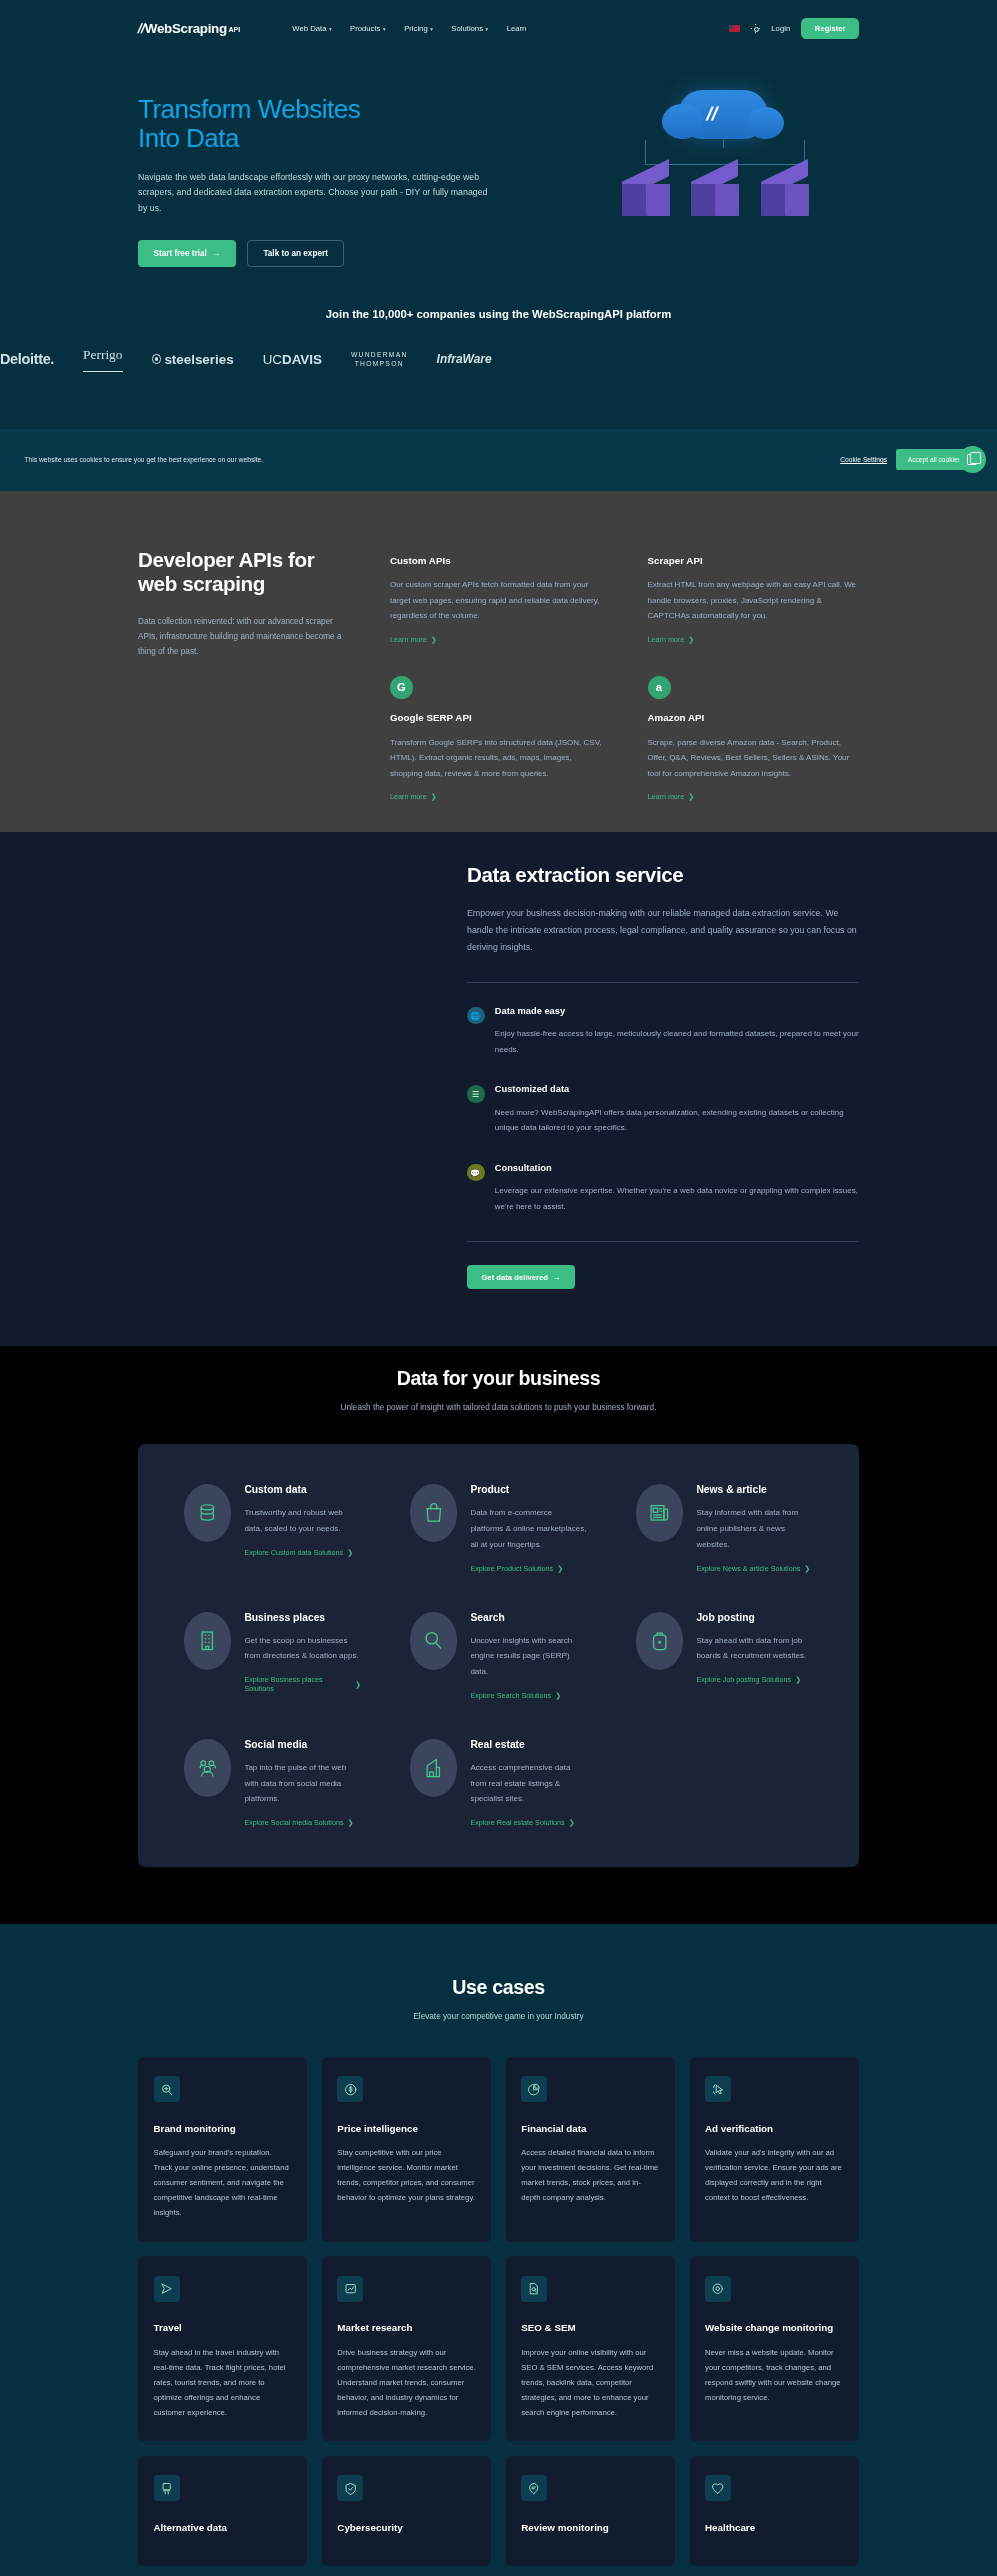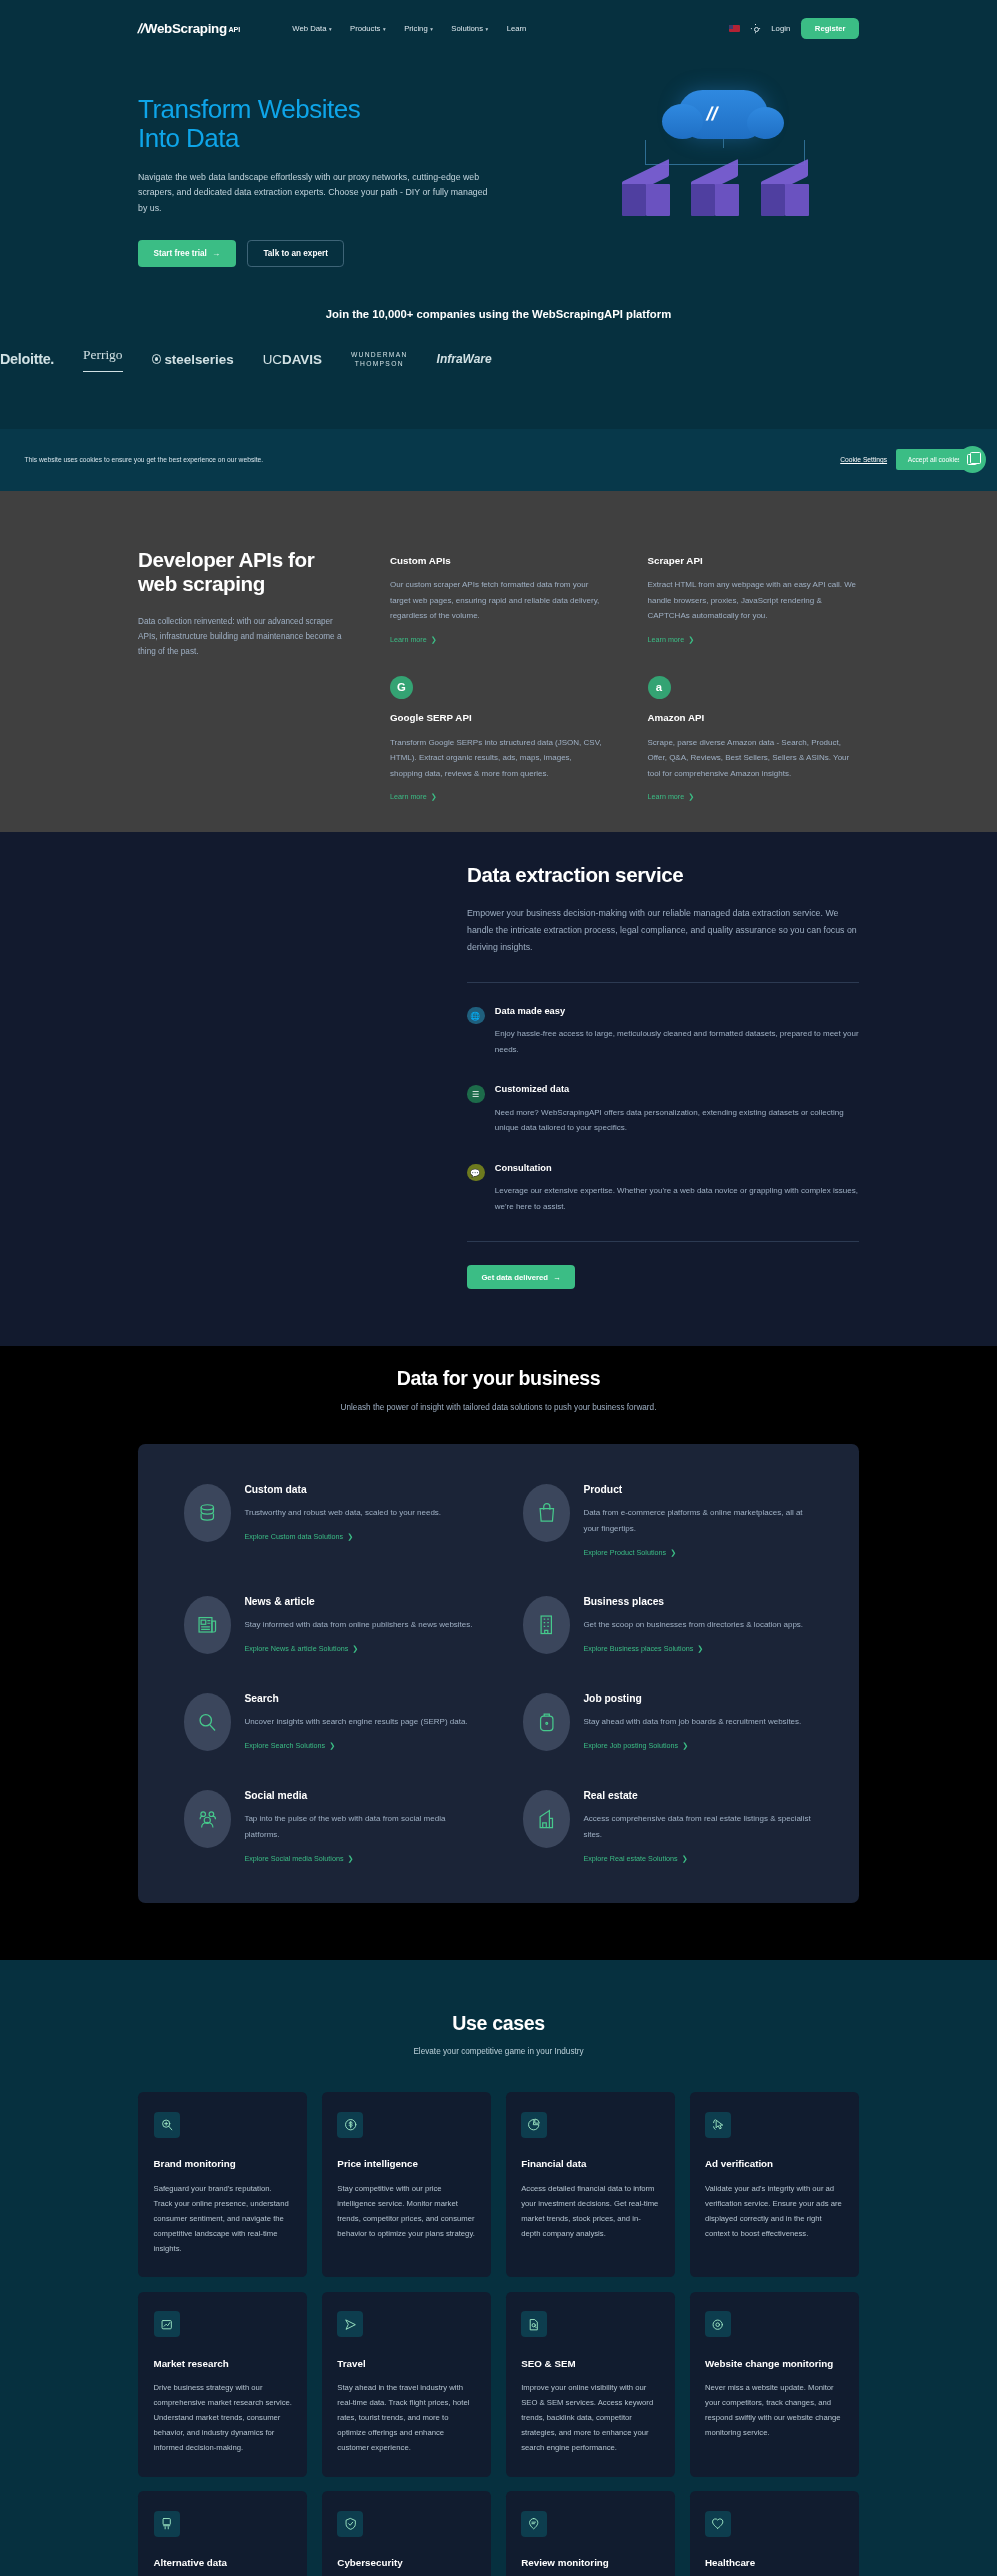--- a/index.html
+++ b/index.html
@@ -104,21 +104,21 @@
   .feat{display:flex;gap:10.3px;margin-bottom:27px}
   .feat-ic{width:17.5px;height:17.5px;border-radius:50%;flex-shrink:0;display:flex;align-items:center;justify-content:center;font-size:8.2px;color:#fff;margin-top:1px}
   .feat h5{font-size:9.3px;font-weight:bold;color:#fff;margin-bottom:10.3px}
   .feat p{font-size:8px;line-height:1.95;color:#9fb0c4}
   .btn-delivered{padding:7.7px 14.4px;font-size:7.7px}
 
   
   .dfb{background:#000000;padding:20.6px 0 57px;text-align:center}
   .dfb h2{font-size:19.6px;font-weight:bold;letter-spacing:-0.4px;color:#fff}
   .dfb .sub{margin-top:13.4px;font-size:8.2px;color:#9fb0c4}
-  .dfb-panel{margin-top:32px;background:#1b2437;border-radius:7.2px;padding:40px 46px;display:grid;grid-template-columns:1fr 1fr;gap:39px 49px;text-align:left}
+  .dfb-panel{margin-top:32px;background:#1b2437;border-radius:7.2px;padding:40px 46px;display:grid;grid-template-columns:1fr 1fr 1fr;gap:39px 49px;text-align:left}
   .sol{display:flex;gap:13.4px}
   .sol-ic{width:47px;height:58px;border-radius:24px/29px;background:#3b465c;flex-shrink:0;display:flex;align-items:center;justify-content:center}
   .sol h4{font-size:10.3px;font-weight:bold;color:#fff;margin-bottom:10.3px}
   .sol p{font-size:8px;line-height:1.95;color:#9fb0c4}
   .sol .learn{margin-top:11.3px}
 
   
   .uc{background:#06303f;padding:52px 0 57px;text-align:center}
   .uc h2{font-size:19.6px;font-weight:bold;letter-spacing:-0.4px;color:#fff}
   .uc .sub{margin-top:12.4px;font-size:8.2px;color:#bcd0d9}
@@ -519,35 +519,35 @@
                 <path d="M10 5v14l4-4 3 6 3-1.4-3-5.8h5z"></path>
                 <path d="M5 9a8 8 0 0 1 3-6M5 17a8 8 0 0 0 3 5"></path>
               </svg>
             </div>
             <h4>Ad verification</h4>
             <p>Validate your ad's integrity with our ad verification service. Ensure your ads are displayed correctly and in the right context to boost effectiveness.</p>
           </div>
           <div class="uc-card">
             <div class="uc-ic">
               <svg width="13.4" height="13.4" viewBox="0 0 26 26" fill="none" stroke="#9fe8c6" stroke-width="1.8" stroke-linecap="round" stroke-linejoin="round">
+                <path d="M4 4l18 9-18 9 4-9z"></path>
+              </svg>
+            </div>
+            <h4>Travel</h4>
+            <p>Stay ahead in the travel industry with real-time data. Track flight prices, hotel rates, tourist trends, and more to optimize offerings and enhance customer experience.</p>
+          </div>
+          <div class="uc-card">
+            <div class="uc-ic">
+              <svg width="13.4" height="13.4" viewBox="0 0 26 26" fill="none" stroke="#9fe8c6" stroke-width="1.8" stroke-linecap="round" stroke-linejoin="round">
                 <rect x="4" y="5" width="18" height="16" rx="2"></rect>
                 <path d="M8 16l4-4 3 3 4-6"></path>
               </svg>
             </div>
             <h4>Market research</h4>
             <p>Drive business strategy with our comprehensive market research service. Understand market trends, consumer behavior, and industry dynamics for informed decision-making.</p>
-          </div>
-          <div class="uc-card">
-            <div class="uc-ic">
-              <svg width="13.4" height="13.4" viewBox="0 0 26 26" fill="none" stroke="#9fe8c6" stroke-width="1.8" stroke-linecap="round" stroke-linejoin="round">
-                <path d="M4 4l18 9-18 9 4-9z"></path>
-              </svg>
-            </div>
-            <h4>Travel</h4>
-            <p>Stay ahead in the travel industry with real-time data. Track flight prices, hotel rates, tourist trends, and more to optimize offerings and enhance customer experience.</p>
           </div>
           <div class="uc-card">
             <div class="uc-ic">
               <svg width="13.4" height="13.4" viewBox="0 0 26 26" fill="none" stroke="#9fe8c6" stroke-width="1.8" stroke-linecap="round" stroke-linejoin="round">
                 <path d="M7 3h8l5 5v15H7z"></path>
                 <circle cx="13" cy="14" r="3.2"></circle>
                 <path d="M15.5 16.5L18 19"></path>
               </svg>
             </div>
             <h4>SEO &amp; SEM</h4>

